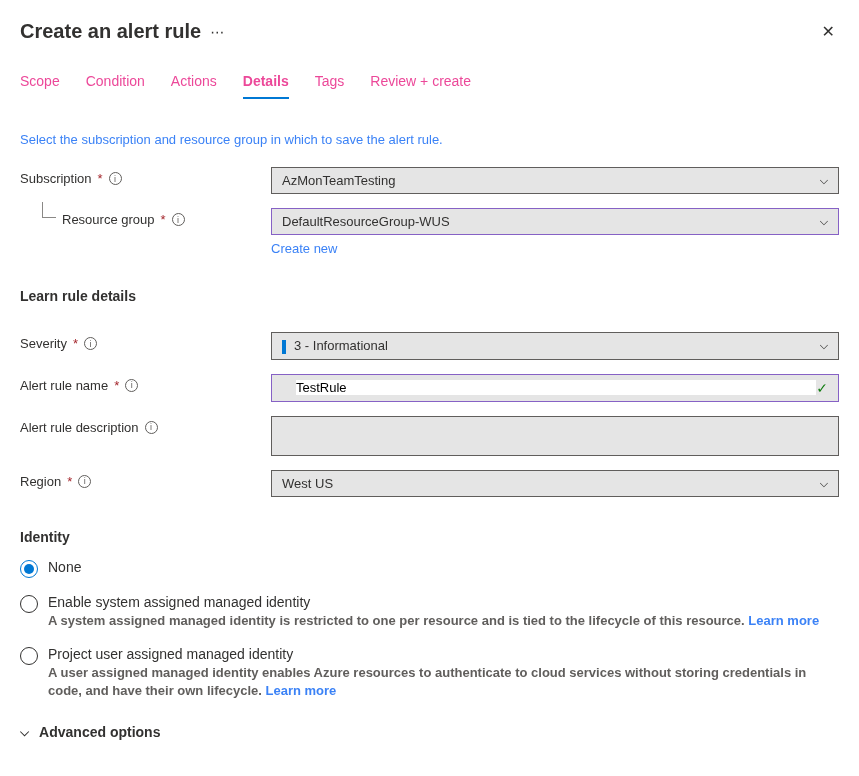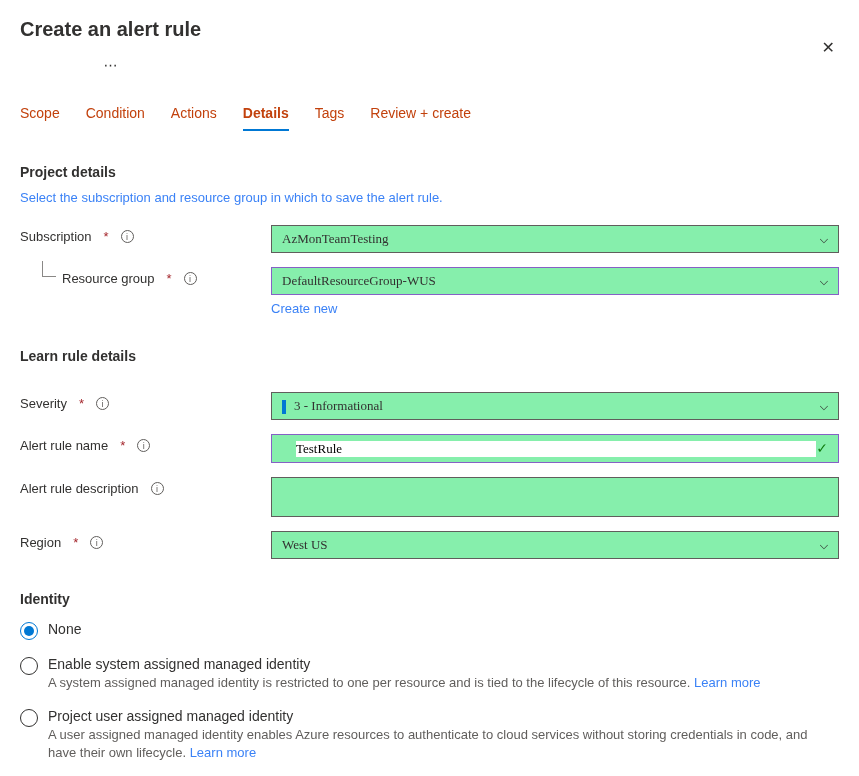--- a/index.html
+++ b/index.html
@@ -10,60 +10,60 @@
     background: #fff;
     width: 859px;
     padding: 18px 20px;
   }
   .header-row {
     display: flex;
     align-items: center;
     justify-content: space-between;
     margin-bottom: 28px;
   }
-  .title-wrap { display: flex; align-items: center; gap: 12px; flex-direction: column; }
+  .title-wrap { display: flex; align-items: center; gap: 5px; }
   h1 { font-size: 20px; font-weight: 600; }
   .ellipsis { font-size: 14px; color: #323130; cursor: pointer; padding: 4px; }
   .close-x {
     font-size: 16px; font-weight: 300; cursor: pointer; padding: 4px;
     font-family: sans-serif;
   }
   .tabs {
     display: flex; gap: 26px; border-bottom: 1px solid transparent;
     margin-bottom: 32px;
   }
   .tab {
-    padding-bottom: 8px; cursor: pointer; font-size: 14px; color: #c2410c;
+    padding-bottom: 8px; cursor: pointer; font-size: 14px; color: #ec4899;
     border-bottom: 2px solid transparent;
   }
   .tab.active { font-weight: 600; border-bottom: 2px solid #0078d4; }
   .section-title { font-weight: 600; font-size: 14px; margin-bottom: 10px; }
   .section-desc { font-size: 13px; margin-bottom: 20px; color: #3b82f6; }
   .field-row {
     display: flex; align-items: flex-start; margin-bottom: 14px;
   }
   .field-label {
-    width: 251px; flex-shrink: 0; display: flex; align-items: center; gap: 12px;
+    width: 251px; flex-shrink: 0; display: flex; align-items: center; gap: 6px;
     font-size: 13px; padding-top: 4px;
   }
   .field-label.indented { padding-left: 42px; position: relative; }
   .tree-line {
     position: absolute; left: 22px; top: -6px; width: 14px; height: 16px;
     border-left: 1px solid #8a8886; border-bottom: 1px solid #8a8886;
   }
   .required { color: #a4262c; }
   .info-icon {
     display: inline-flex; align-items: center; justify-content: center;
     width: 13px; height: 13px; border: 1px solid #605e5c; border-radius: 50%;
     font-size: 9px; color: #605e5c; cursor: pointer;
   }
   .field-control { flex: 1; }
   .dropdown, .text-input, .textarea {
-    width: 100%; border: 1px solid #605e5c; background: #86efac;
-    padding: 5px 10px; font-size: 13px; font-family: Liberation Serif, serif;
+    width: 100%; border: 1px solid #605e5c; background: #e5e5e5;
+    padding: 5px 10px; font-size: 13px; font-family: Liberation Sans, sans-serif;
     display: flex; align-items: center; justify-content: space-between;
     cursor: pointer;
   }
   .dropdown.purple, .text-input.purple { border-color: #8661c5; }
   .chevron { font-size: 11px; color: #323130; }
   .link { color: #3b82f6; font-size: 13px; cursor: pointer; margin-top: 6px; display: inline-block; }
   .section-block { margin-bottom: 32px; }
   .text-input { cursor: text; padding-left: 24px; }
   .text-input input {
     border: none; outline: none; width: 100%; font-size: 13px; font-family: inherit;
@@ -78,21 +78,21 @@
   .radio-item { display: flex; align-items: flex-start; gap: 10px; margin-bottom: 16px; }
   .radio-circle {
     width: 18px; height: 18px; border: 1px solid #323130; border-radius: 50%;
     flex-shrink: 0; display: flex; align-items: center; justify-content: center;
     cursor: pointer; margin-top: 1px;
   }
   .radio-circle.selected { border-color: #0078d4; }
   .radio-dot { width: 10px; height: 10px; border-radius: 50%; background: #0078d4; }
   .radio-body { flex: 1; }
   .radio-label { font-size: 14px; }
-  .radio-desc { font-size: 13px; color: #605e5c; margin-top: 2px; line-height: 1.4; }
+  .radio-desc { font-size: 13px; color: #605e5c; margin-top: 2px; line-height: 1.4; font-weight: bold; }
   .expander {
     display: flex; align-items: center; gap: 10px; cursor: pointer;
     font-weight: 600; font-size: 14px; margin-top: 24px;
   }
   .expander-chevron { font-size: 12px; }
 </style>
 </head>
 <body>
 
 <div class="header-row">
@@ -106,21 +106,20 @@
 <div class="tabs">
   <div class="tab">Scope</div>
   <div class="tab">Condition</div>
   <div class="tab">Actions</div>
   <div class="tab active">Details</div>
   <div class="tab">Tags</div>
   <div class="tab">Review + create</div>
 </div>
 
 <div class="section-block">
-  <div class="section-title">Project details</div>
   <div class="section-desc">Select the subscription and resource group in which to save the alert rule.</div>
 
   <div class="field-row">
     <div class="field-label">
       <span>Subscription</span>
       <span class="required">*</span>
       <span class="info-icon">i</span>
     </div>
     <div class="field-control">
       <div class="dropdown">

